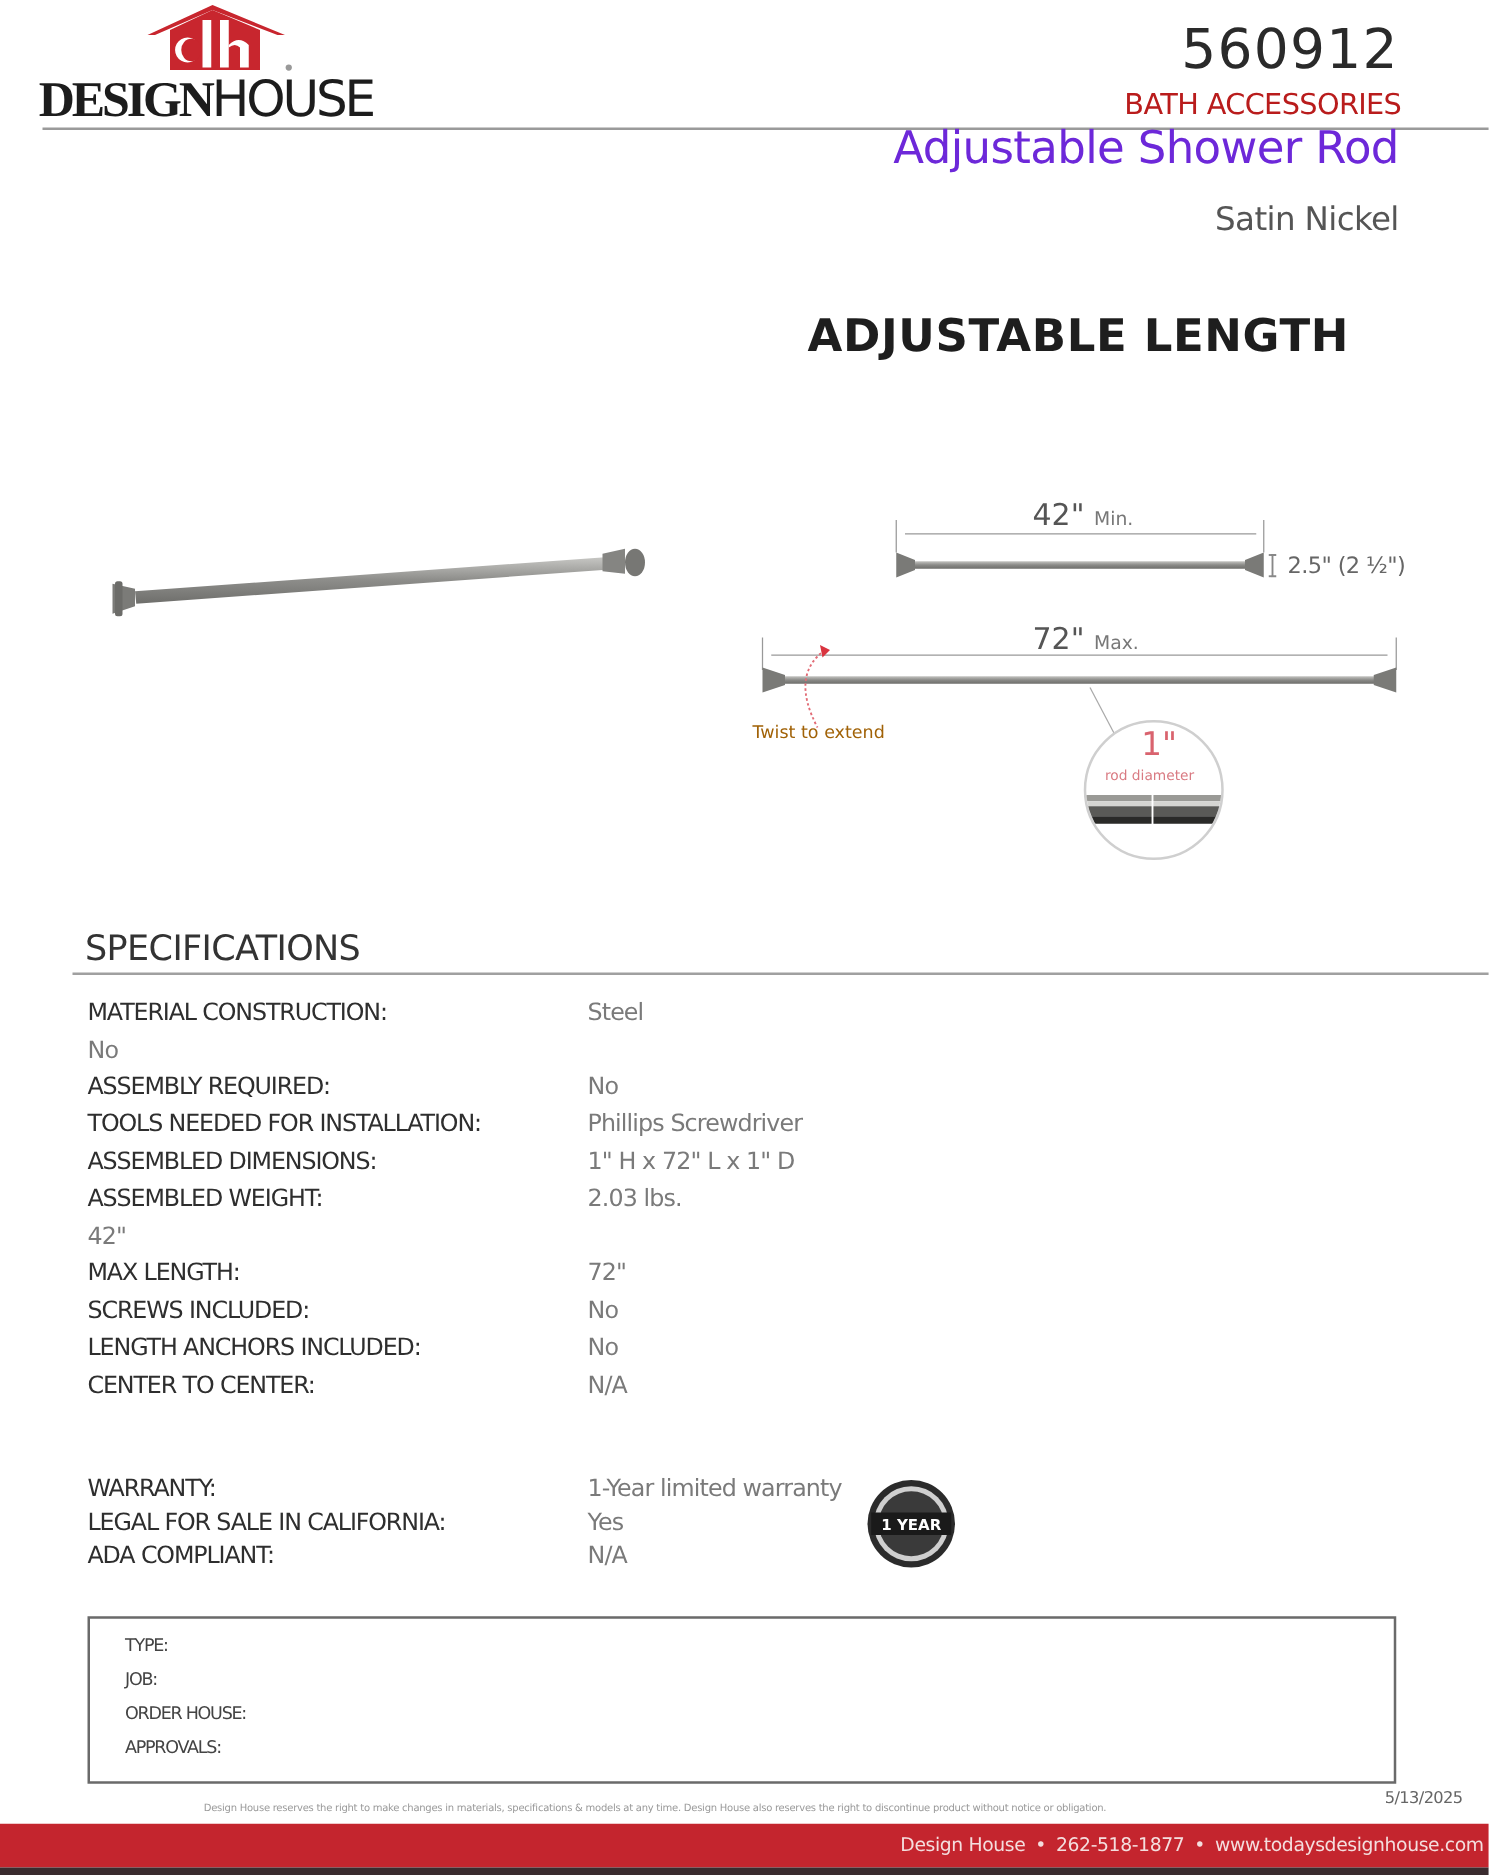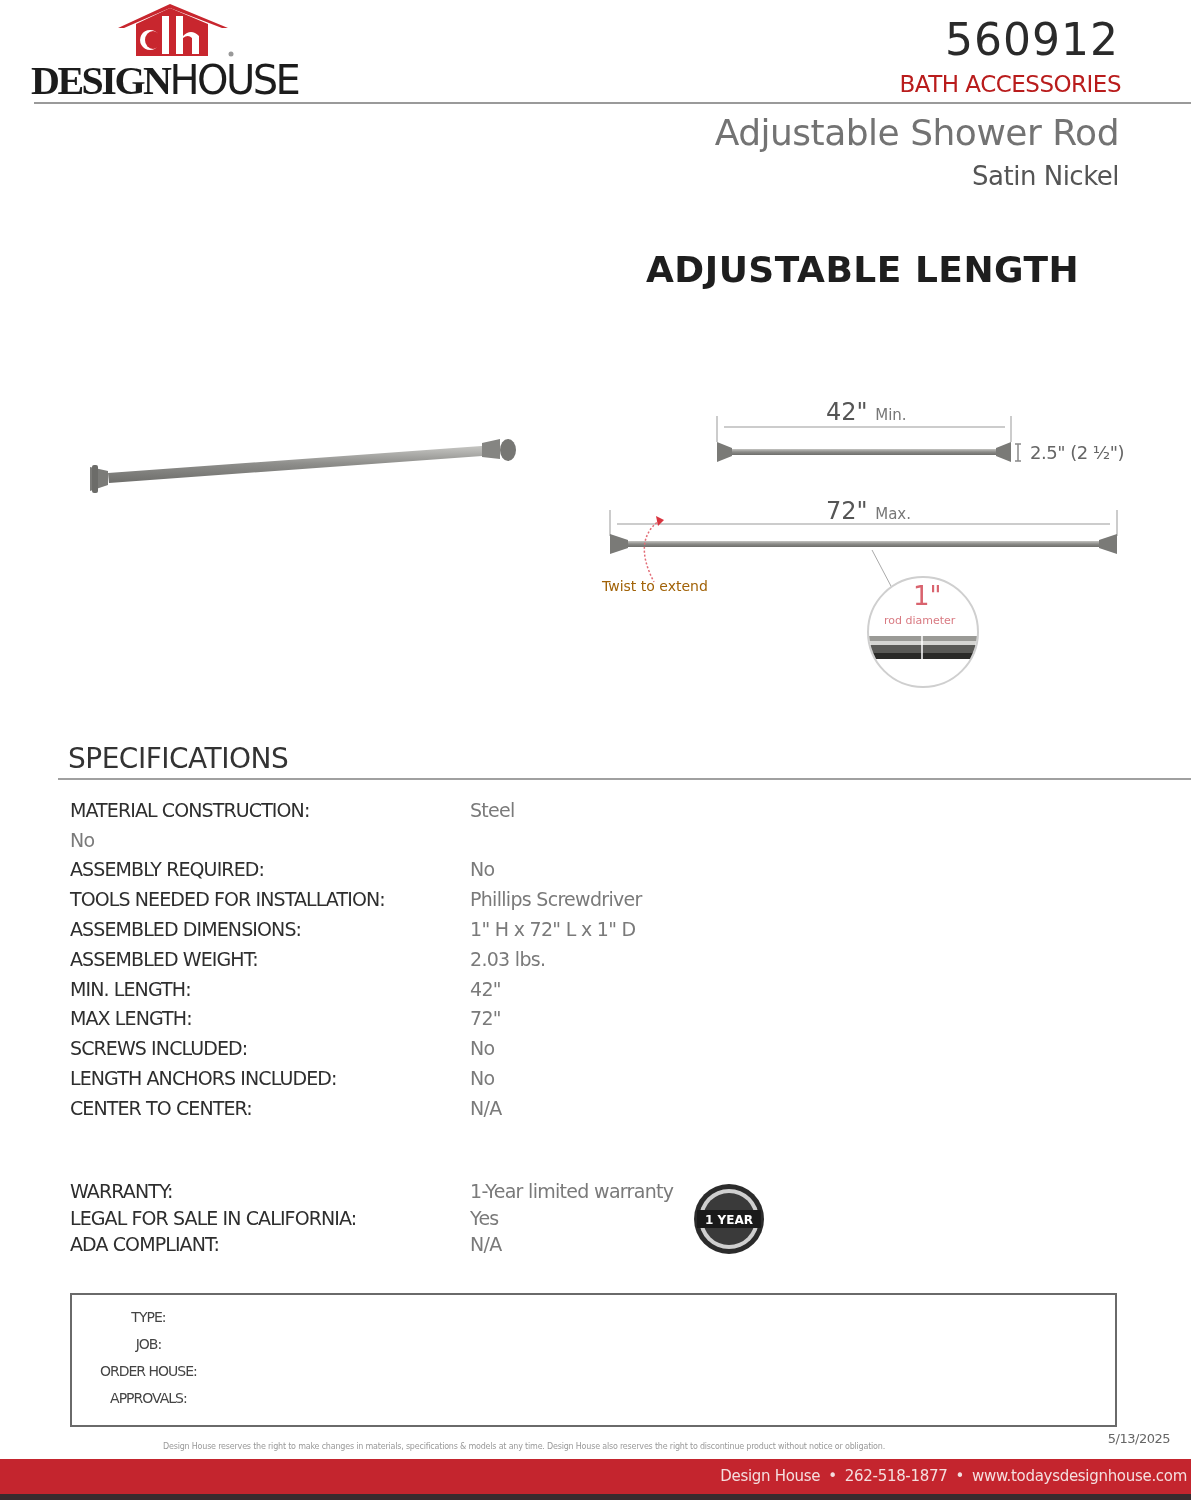--- a/index.html
+++ b/index.html
@@ -7,21 +7,21 @@
   .abs { position: absolute; }
 
   
   .logo { left: 30px; top: 2px; width: 290px; height: 98px; }
   .logo-word { left: 31px; top: 58px; font-family: "DejaVu Sans", sans-serif; font-size: 40px; letter-spacing: -2.5px; color: #1c1c1c; line-height: 44px; white-space: nowrap; }
   .logo-word b { font-weight: 700; font-family: Liberation Serif, serif; }
   .logo-word span.light { font-weight: 400; }
   .sku { right: 72px; top: 14px; font-size: 44px; color: #2a2a2a; font-family: "DejaVu Sans", sans-serif; letter-spacing: 1px; line-height: 52px; }
   .category { right: 70px; top: 70px; font-size: 23px; color: #b91c1c; letter-spacing: -0.5px; line-height: 28px; }
   .header-rule { left: 34px; top: 102px; width: 1157px; height: 2px; background: #9a9a9a; }
-  .product-name { right: 72px; top: 112px; font-size: 36px; color: #737373; letter-spacing: -0.5px; line-height: 42px; }
+  .product-name { right: 72px; top: 98px; font-size: 36px; color: #6d28d9; letter-spacing: -0.5px; line-height: 42px; }
   .finish { right: 72px; top: 160px; font-size: 26px; color: #555; line-height: 32px; letter-spacing: -0.5px; }
 
   .feature-title { left: 646px; top: 248px; font-size: 36px; font-weight: 700; color: #1e1e1e; letter-spacing: 0.5px; line-height: 44px; }
 
   
   .product-img { left: 80px; top: 425px; width: 450px; height: 80px; }
   .diagram { left: 590px; top: 390px; width: 560px; height: 310px; }
   .dim-label { font-size: 24px; color: #555; line-height: 28px; }
   .dim-label small { font-size: 15px; color: #777; }
   .dim-42 { left: 826px; top: 398px; }
@@ -39,21 +39,21 @@
   .spec-label { width: 400px; font-size: 19px; color: #2e2e2e; letter-spacing: -0.9px; white-space: nowrap; }
   .spec-value { font-size: 19px; color: #7a7a7a; letter-spacing: -0.7px; white-space: nowrap; }
 
   .extra-list { left: 70px; top: 1178px; width: 620px; }
   .extra-list .spec-row { height: 26.5px; }
 
   .badge { left: 693px; top: 1183px; width: 72px; height: 72px; }
 
   
   .form-box { left: 70px; top: 1293px; width: 1047px; height: 134px; border: 2px solid #6a6a6a; box-sizing: border-box; }
-  .form-fields { left: 100px; top: 1306px; text-align: center; }
+  .form-fields { left: 100px; top: 1306px; }
   .form-field { font-size: 14px; color: #444; letter-spacing: -1px; height: 27px; line-height: 22px; }
 
   
   .disclaimer { left: 163px; top: 1442px; font-size: 8px; color: #999; white-space: nowrap; letter-spacing: -0.2px; }
   .date { right: 21px; top: 1431px; font-size: 13px; color: #666; letter-spacing: -0.5px; }
   .footer-bar { left: 0; top: 1459px; width: 1191px; height: 35px; background: #c4252e; }
   .footer-shadow { left: 0; top: 1494px; width: 1191px; height: 6px; background: #3a2b2e; }
   .footer-text { left: 0; top: 1459px; width: 1191px; height: 46px; line-height: 35px; text-align: right; color: #f4dede; font-size: 15px; letter-spacing: -0.3px; }
   .footer-text span { margin: 0 4px; }
 </style>
@@ -174,21 +174,20 @@
     </div>
   <div class="spec-row">
       <div class="spec-label">ASSEMBLED DIMENSIONS:</div>
       <div class="spec-value">1" H x 72" L x 1" D</div>
     </div>
   <div class="spec-row">
       <div class="spec-label">ASSEMBLED WEIGHT:</div>
       <div class="spec-value">2.03 lbs.</div>
     </div>
   <div class="spec-row">
-      <div class="spec-label">MIN. LENGTH:</div>
       <div class="spec-value">42"</div>
     </div>
   <div class="spec-row">
       <div class="spec-label">MAX LENGTH:</div>
       <div class="spec-value">72"</div>
     </div>
   <div class="spec-row">
       <div class="spec-label">SCREWS INCLUDED:</div>
       <div class="spec-value">No</div>
     </div>

